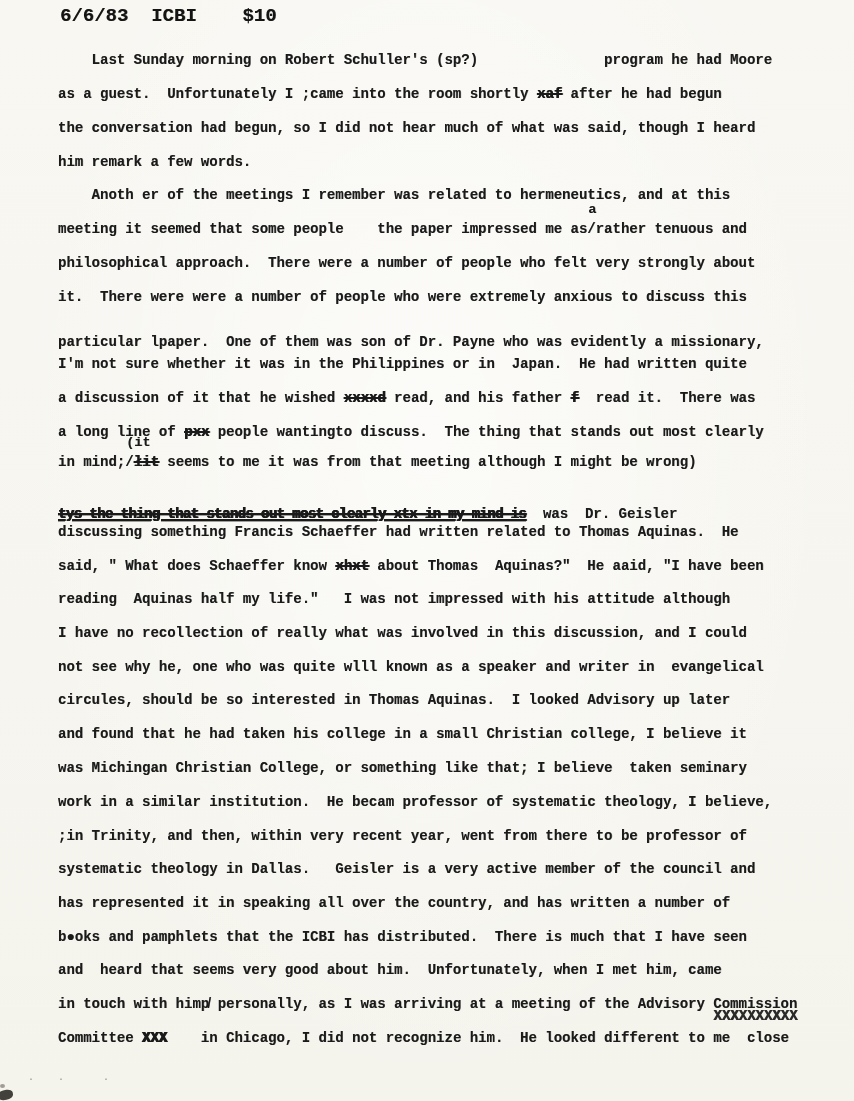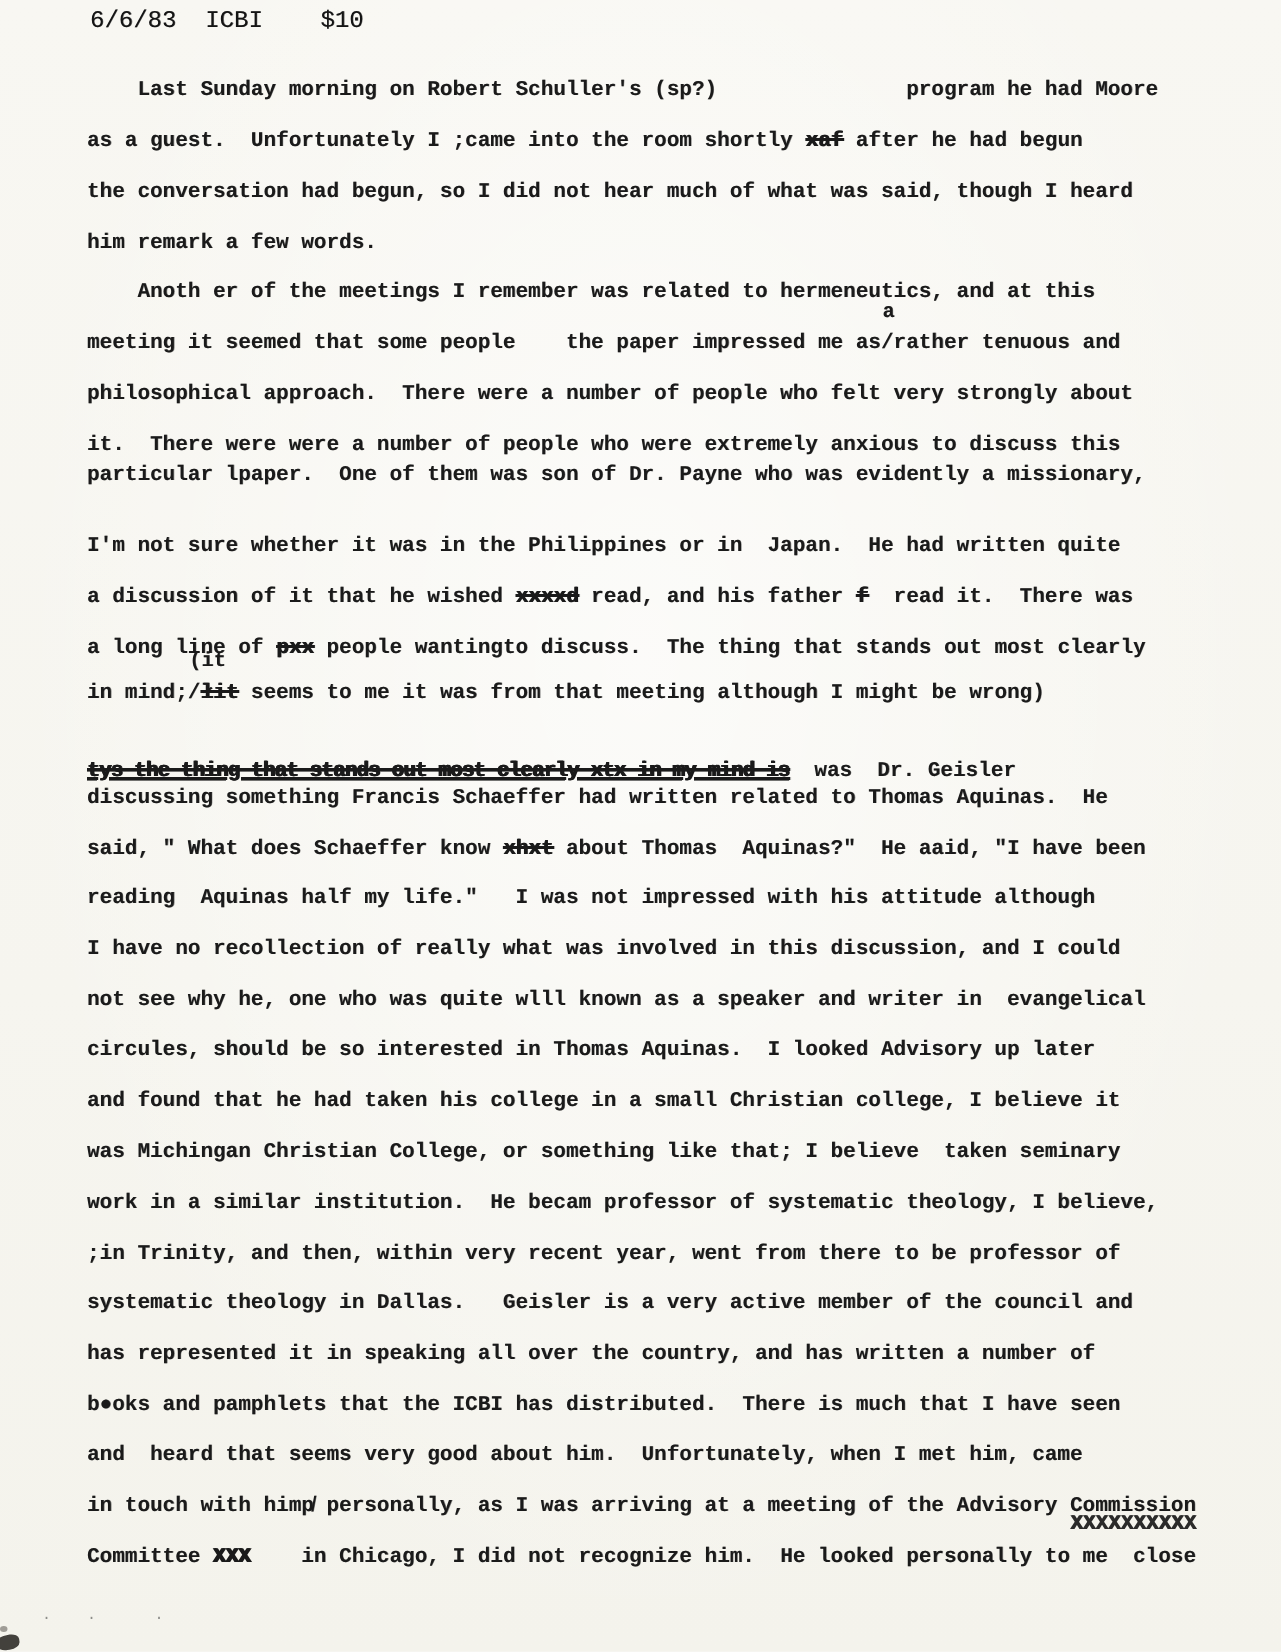--- a/index.html
+++ b/index.html
@@ -9,21 +9,21 @@
     font-family:"Liberation Mono","DejaVu Sans Mono",monospace;
   }
   .paper{
     position:absolute;inset:0;
     background:
       radial-gradient(ellipse at 50% 40%, rgba(255,255,255,.6), rgba(0,0,0,0) 70%),
       linear-gradient(180deg,#f8f7f2 0%,#f6f5ef 60%,#f4f3ec 100%);
   }
   .hdr{
     position:absolute;left:60px;top:5px;
-    font-size:16px;font-weight:normal;color:#141414;white-space:pre;
+    font-size:19px;font-weight:bold;color:#141414;white-space:pre;
     text-shadow:0.4px 0 rgba(20,20,20,.55);
   }
   .line{
     position:absolute;left:58px;
     font-size:14px;line-height:20px;font-weight:bold;color:#1a1a1a;
     white-space:pre;
     text-shadow:0.35px 0 rgba(25,25,25,.5);
   }
   .seg-strike{
     text-decoration:line-through;
@@ -77,39 +77,39 @@
 
 <div>
     <div class="line" style="top: 50px;"><span>    Last Sunday morning on Robert Schuller's (sp?)               program he had Moore</span></div>
     <div class="line" style="top: 84px;"><span>as a guest.  Unfortunately I ;came into the room shortly </span><span class="seg-strike">xaf</span><span> after he had begun</span></div>
     <div class="line" style="top: 118px; text-align: right;"><span>the conversation had begun, so I did not hear much of what was said, though I heard</span></div>
     <div class="line" style="top: 152px;"><span>him remark a few words.</span></div>
     <div class="line" style="top: 185px;"><span>    Anoth er of the meetings I remember was related to hermeneutics, and at this</span></div>
     <div class="line" style="top: 219px;"><span>meeting it seemed that some people    the paper impressed me as</span><span class="ins"><span class="ins-inner">a</span></span><span>/rather tenuous and</span></div>
     <div class="line" style="top: 253px;"><span>philosophical approach.  There were a number of people who felt very strongly about</span></div>
     <div class="line" style="top: 287px;"><span>it.  There were were a number of people who were extremely anxious to discuss this</span></div>
-    <div class="line" style="top: 307px; text-align: center;"><span>particular lpaper.  One of them was son of Dr. Payne who was evidently a missionary,</span></div>
+    <div class="line" style="top: 332px; text-align: center;"><span>particular lpaper.  One of them was son of Dr. Payne who was evidently a missionary,</span></div>
     <div class="line" style="top: 354px;"><span>I'm not sure whether it was in the Philippines or in  Japan.  He had written quite</span></div>
     <div class="line" style="top: 388px;"><span>a discussion of it that he wished </span><span class="seg-strike">xxxxd</span><span> read, and his father </span><span class="seg-strike">f</span><span>  read it.  There was</span></div>
     <div class="line" style="top: 422px;"><span>a long line of </span><span class="seg-strike">pxx</span><span> people wantingto discuss.  The thing that stands out most clearly</span></div>
     <div class="line" style="top: 452px;"><span>in mind;</span><span class="ins"><span class="ins-inner">(it</span></span><span>/</span><span class="seg-strike">łit</span><span> seems to me it was from that meeting although I might be wrong)</span></div>
     <div class="line" style="top: 504px;"><span class="seg-strike-ul">tys the thing that stands out most clearly xtx in my mind is</span><span>  was  Dr. Geisler</span></div>
     <div class="line" style="top: 522px;"><span>discussing something Francis Schaeffer had written related to Thomas Aquinas.  He</span></div>
     <div class="line" style="top: 556px;"><span>said, " What does Schaeffer know </span><span class="seg-strike">xhxt</span><span> about Thomas  Aquinas?"  He aaid, "I have been</span></div>
     <div class="line" style="top: 589px;"><span>reading  Aquinas half my life."   I was not impressed with his attitude although</span></div>
     <div class="line" style="top: 623px;"><span>I have no recollection of really what was involved in this discussion, and I could</span></div>
     <div class="line" style="top: 657px;"><span>not see why he, one who was quite wlll known as a speaker and writer in  evangelical</span></div>
     <div class="line" style="top: 690px;"><span>circules, should be so interested in Thomas Aquinas.  I looked Advisory up later</span></div>
     <div class="line" style="top: 724px;"><span>and found that he had taken his college in a small Christian college, I believe it</span></div>
     <div class="line" style="top: 758px;"><span>was Michingan Christian College, or something like that; I believe  taken seminary</span></div>
     <div class="line" style="top: 792px;"><span>work in a similar institution.  He becam professor of systematic theology, I believe,</span></div>
     <div class="line" style="top: 826px;"><span>;in Trinity, and then, within very recent year, went from there to be professor of</span></div>
     <div class="line" style="top: 859px;"><span>systematic theology in Dallas.   Geisler is a very active member of the council and</span></div>
     <div class="line" style="top: 893px;"><span>has represented it in speaking all over the country, and has written a number of</span></div>
     <div class="line" style="top: 927px;"><span>b●oks and pamphlets that the ICBI has distributed.  There is much that I have seen</span></div>
     <div class="line" style="top: 960px;"><span>and  heard that seems very good about him.  Unfortunately, when I met him, came</span></div>
     <div class="line" style="top: 994px;"><span>in touch with himp̸ personally, as I was arriving at a meeting of the Advisory </span><span class="xov">Commission<span class="xov-over">XXXXXXXXXX</span></span></div>
-    <div class="line" style="top: 1028px;"><span>Committee </span><span class="seg-heavy">XXX</span><span>    in Chicago, I did not recognize him.  He looked personally to me  close</span></div>
+    <div class="line" style="top: 1028px;"><span>Committee </span><span class="seg-heavy">XXX</span><span>    in Chicago, I did not recognize him.  He looked different to me  close</span></div>
   </div>
 
 <div class="marks">. .  .</div>
 <div class="smudge"></div>
 <div class="smudge2"></div>
 
 </body></html>

